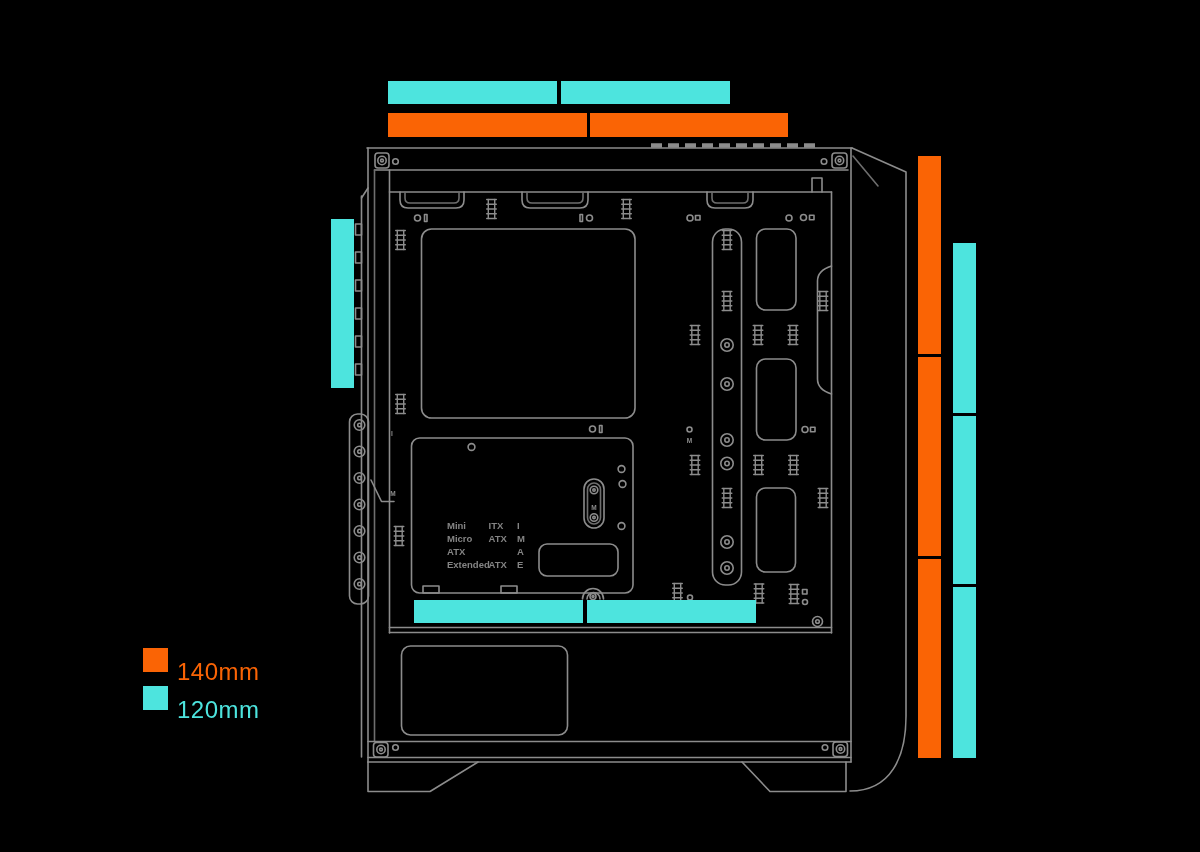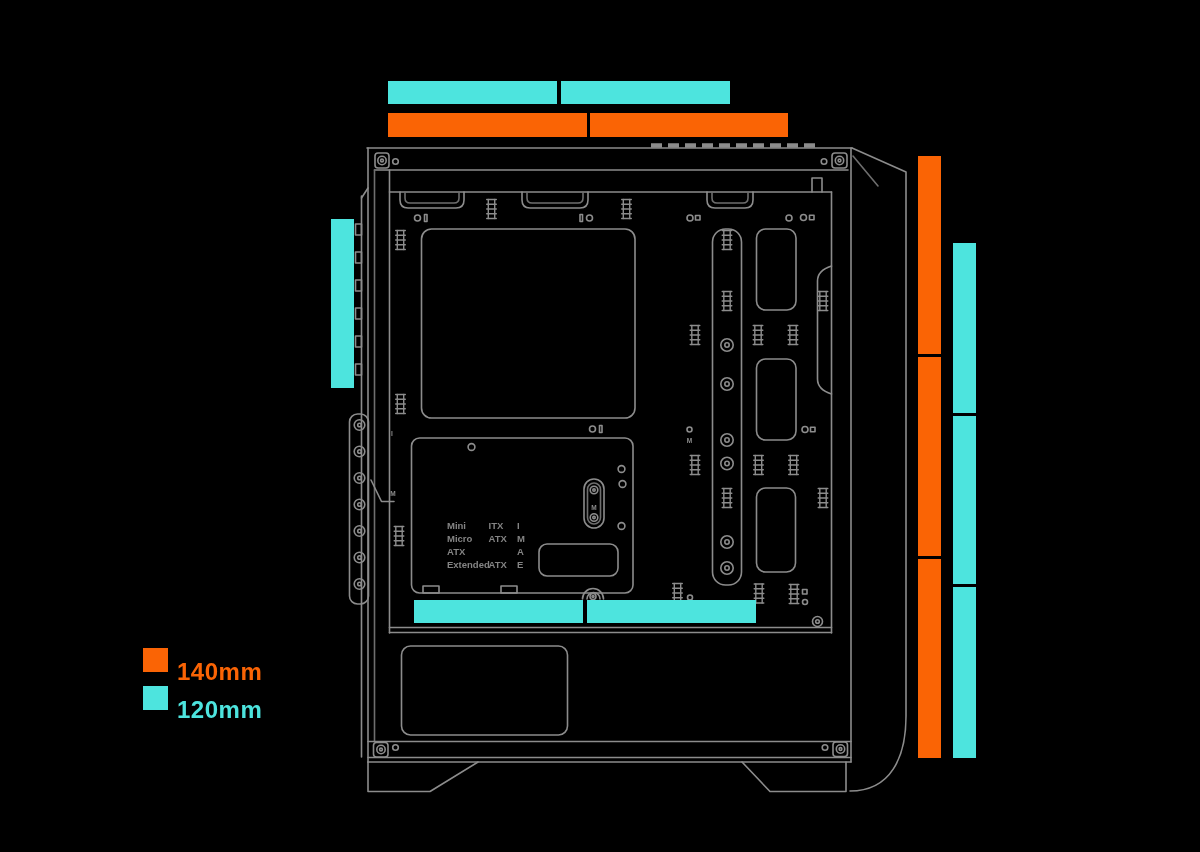--- a/index.html
+++ b/index.html
@@ -2,21 +2,21 @@
 <html><head>
 <meta charset="utf-8">
 <style>
   html,body{margin:0;padding:0;background:#000;}
   .stage{position:relative;width:1200px;height:852px;background:#000;overflow:hidden;
          font-family:"Liberation Sans",sans-serif;}
   .stage svg{position:absolute;left:0;top:0;}
   .legend{position:absolute;left:143px;top:648px;}
   .legend-row{display:flex;align-items:center;gap:9px;height:24px;margin-bottom:14px;}
   .swatch{width:25px;height:24px;display:inline-block;}
-  .legend-label{font-weight:bold;font-size:24px;letter-spacing:.5px;line-height:24px;margin-top:24px;}
+  .legend-label{font-weight:normal;font-size:24px;letter-spacing:.5px;line-height:24px;margin-top:24px;}
   text{font-family:"Liberation Sans",sans-serif;}
 </style>
 </head>
 <body>
 
 <div class="stage">
 
 <svg width="1200" height="852" viewBox="0 0 1200 852">
   <defs>
     <g id="ladder" stroke="#8C8C8C" stroke-width="1.4" fill="none">

